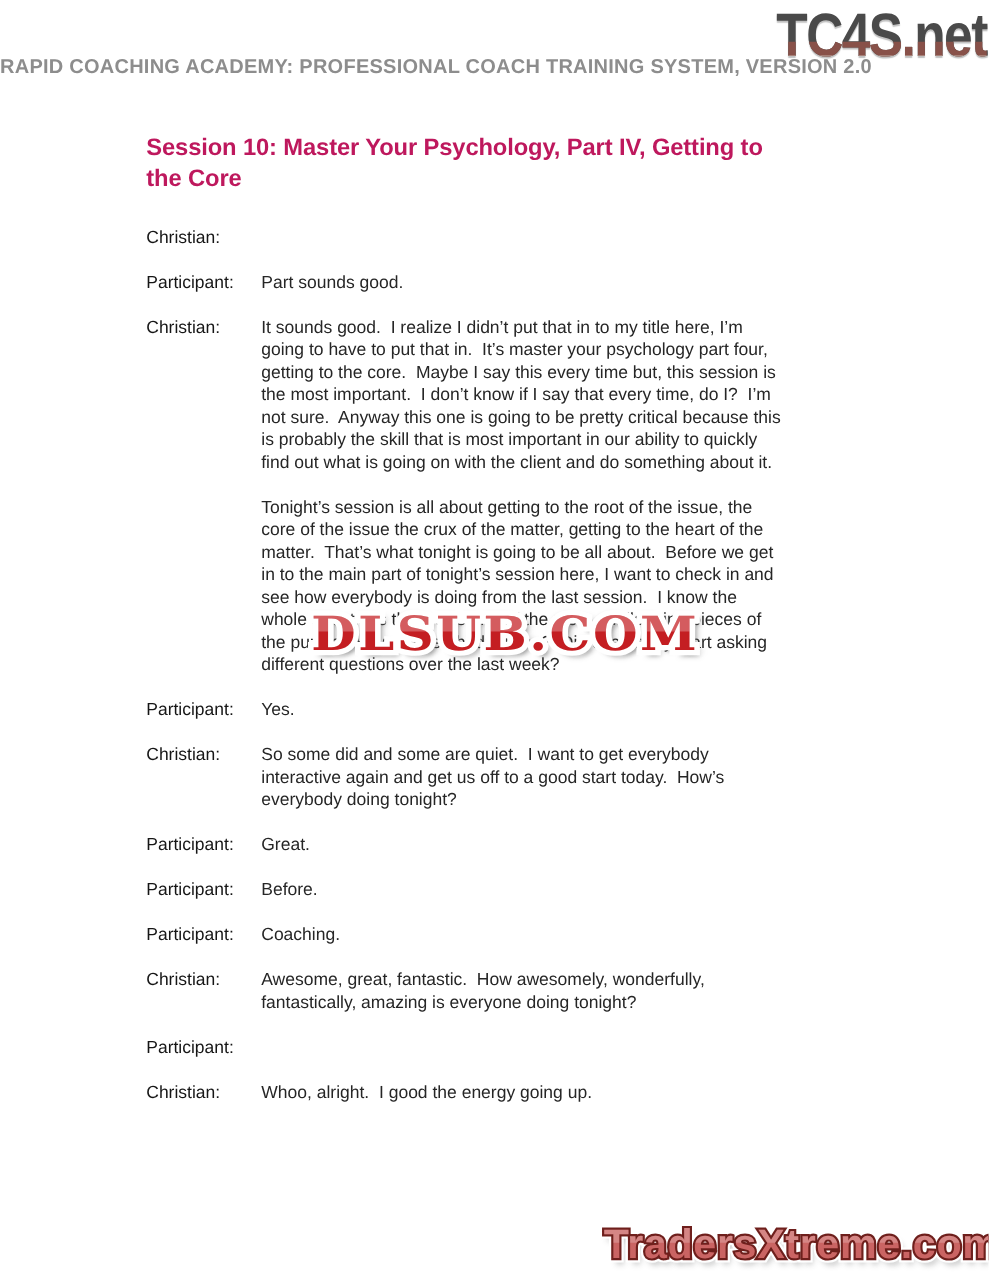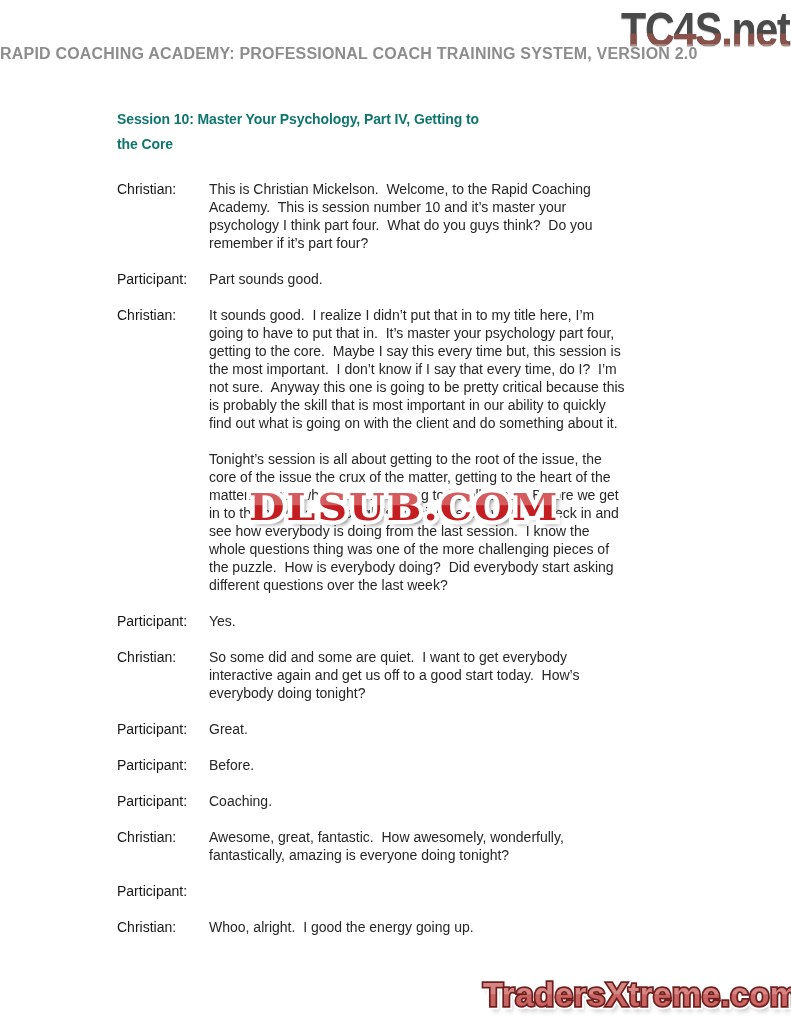--- a/index.html
+++ b/index.html
@@ -17,22 +17,22 @@
     text-align:left;
     font-size:16px;
     letter-spacing:.2px;
     color:#8d8d8d;
     font-weight:bold;
   }
 
   
   .page-title{
     position:absolute;left:117px;top:107px;width:600px;
-    font-size:14px;line-height:24.5px;font-weight:bold;
-    color:#0f766e;
+    font-size:19px;line-height:24.5px;font-weight:bold;
+    color:#be185d;
     white-space:pre-line;
     letter-spacing:-.1px;
   }
 
   
   .transcript{
     position:absolute;left:117px;top:180px;width:600px;
     font-size:14px;line-height:18px;color:#262626;
   }
   .row{display:flex;margin-bottom:18px;}
@@ -97,24 +97,20 @@
     <span class="l2">TC4S.net</span>
     <span class="l3">TC4S.net</span>
   </div>
 
   <div class="page-title">Session 10: Master Your Psychology, Part IV, Getting to
 the Core</div>
 
   <div class="transcript">
     <div class="row">
       <div class="speaker">Christian:</div>
-      <div class="dialogue">This is Christian Mickelson.  Welcome, to the Rapid Coaching
-Academy.  This is session number 10 and it’s master your
-psychology I think part four.  What do you guys think?  Do you
-remember if it’s part four?</div>
     </div>
     <div class="row">
       <div class="speaker">Participant:</div>
       <div class="dialogue">Part sounds good.</div>
     </div>
     <div class="row">
       <div class="speaker">Christian:</div>
       <div class="dialogue">It sounds good.  I realize I didn’t put that in to my title here, I’m
 going to have to put that in.  It’s master your psychology part four,
 getting to the core.  Maybe I say this every time but, this session is

